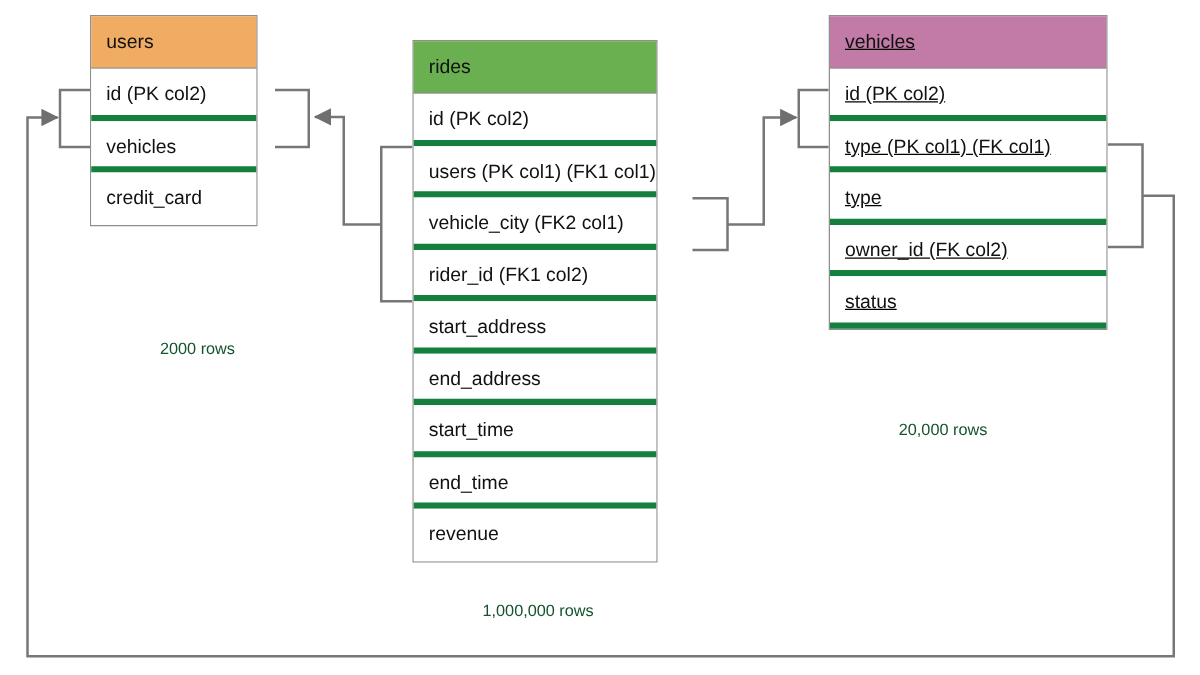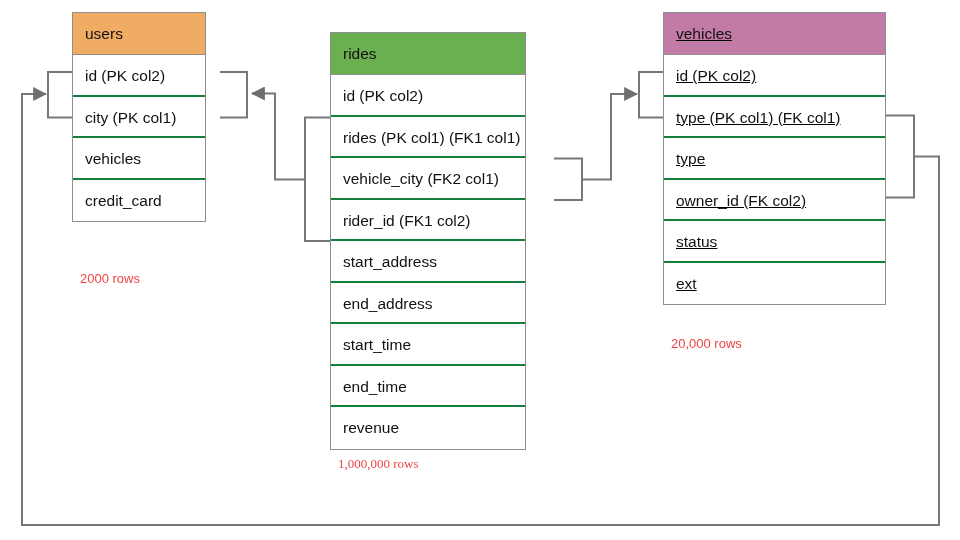--- a/index.html
+++ b/index.html
@@ -46,33 +46,34 @@
     white-space: nowrap;
   }
   .field {
     box-sizing: border-box;
     height: 41.5px;
     line-height: 41.5px;
     padding: 0 0 0 12px;
     font-size: 15.5px;
     color: #111111;
     background: #ffffff;
-    border-bottom: 2px solid #15803d;
+    border-bottom: 5px solid #15803d;
     overflow: hidden;
     white-space: nowrap;
   }
   .field.last {
     border-bottom: none;
   }
   .rowcount {
     position: absolute;
     font-size: 13px;
-    color: #ef4444;
+    color: #14532d;
     white-space: nowrap;
     z-index: 2;
+    margin-left: 48px;
   }
 </style>
 </head>
 <body>
 
 <div id="canvas">
 
   <svg id="edges" viewBox="0 0 960 540" width="960" height="540">
     <defs>
       <marker id="arrow-left" viewBox="0 0 10 10" refX="9.2" refY="5" markerWidth="7" markerHeight="7" orient="auto-start-reverse">
@@ -101,44 +102,42 @@
 
       <path d="M 914 156.5 L 939 156.5 L 939 525 L 22 525 L 22 94 L 46 94" marker-end="url(#arrow-right)"></path>
 
       <path d="M 72 72 L 48 72 L 48 117.5 L 72 117.5"></path>
     </g>
   </svg>
 
   <div class="entity" style="left:72px; top:12px; width:134px;">
     <div class="entity-header" style="background-color: rgb(240, 172, 98);">users</div>
     <div class="field">id (PK col2)</div>
-    <div class="field">city (PK col1)</div>
     <div class="field">vehicles</div>
     <div class="field last">credit_card</div>
   </div>
   <div class="rowcount" style="left:80px; top:271px;">2000 rows</div>
 
   <div class="entity" style="left:330px; top:12px; width:196px;margin-top:20px;">
     <div class="entity-header" style="background-color: rgb(106, 175, 80);">rides</div>
     <div class="field">id (PK col2)</div>
-    <div class="field">rides (PK col1) (FK1 col1)</div>
+    <div class="field">users (PK col1) (FK1 col1)</div>
     <div class="field">vehicle_city (FK2 col1)</div>
     <div class="field">rider_id (FK1 col2)</div>
     <div class="field">start_address</div>
     <div class="field">end_address</div>
     <div class="field">start_time</div>
     <div class="field">end_time</div>
     <div class="field last">revenue</div>
   </div>
-  <div class="rowcount" style="left:338px; top:456px;font-family:Liberation Serif, serif;">1,000,000 rows</div>
+  <div class="rowcount" style="left:338px; top:481px;">1,000,000 rows</div>
 
   <div class="entity" style="left:663px; top:12px; width:223px;text-decoration:underline;">
     <div class="entity-header" style="background-color: rgb(194, 123, 166);">vehicles</div>
     <div class="field">id (PK col2)</div>
     <div class="field">type (PK col1) (FK col1)</div>
     <div class="field">type</div>
     <div class="field">owner_id (FK col2)</div>
     <div class="field">status</div>
-    <div class="field last">ext</div>
   </div>
   <div class="rowcount" style="left:671px; top:336px;">20,000 rows</div>
 
 </div>
 
 </body></html>

